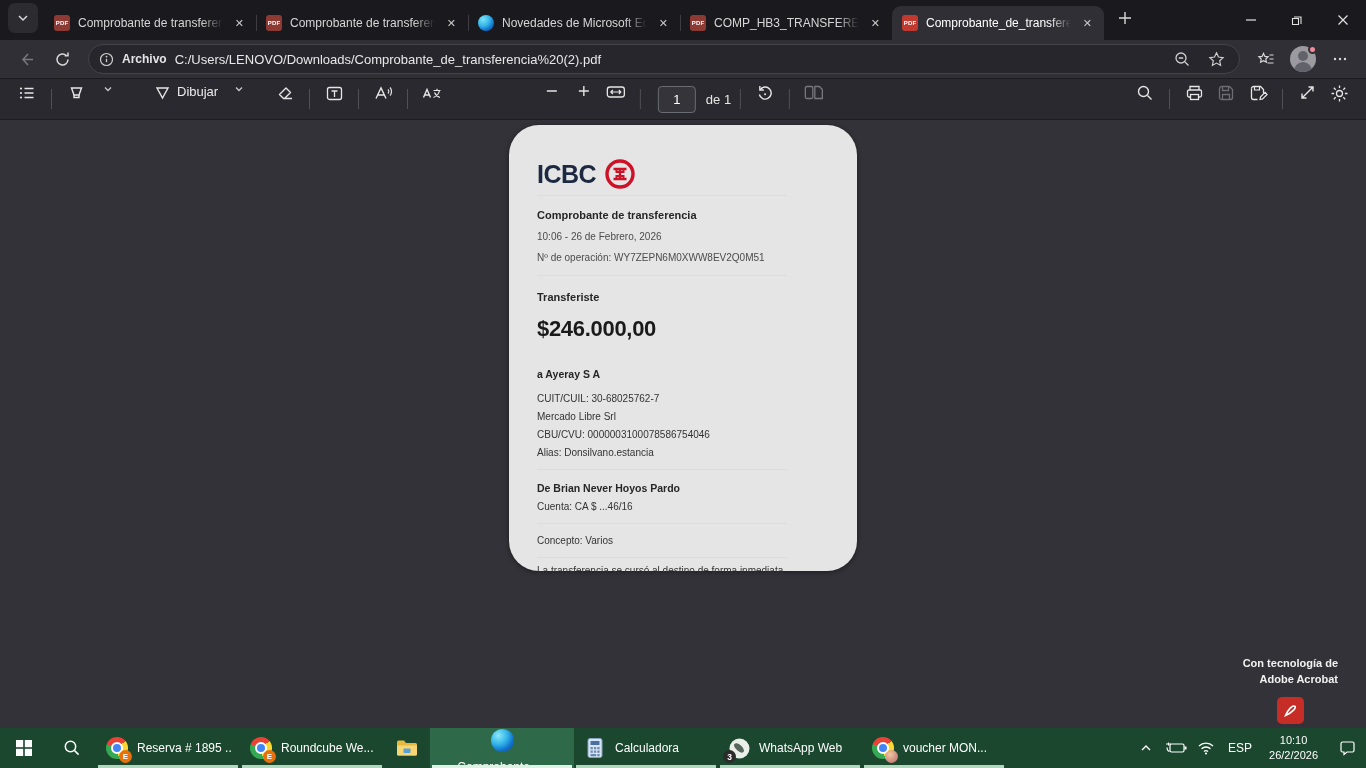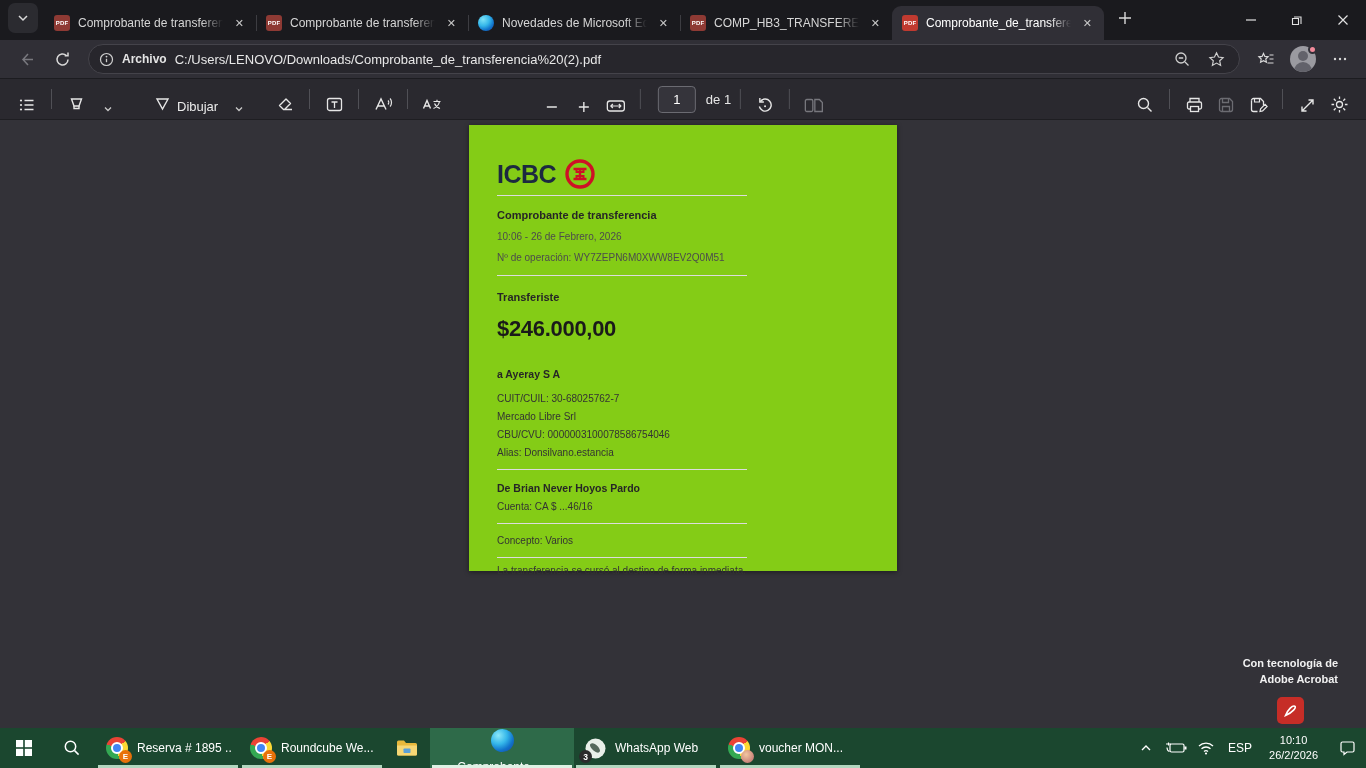--- a/index.html
+++ b/index.html
@@ -41,31 +41,31 @@
   .avatar::before { content:''; position:absolute; left:8px; top:5px; width:10px; height:10px; border-radius:50%; background:#62626a; }
   .avatar::after  { content:''; position:absolute; left:4px; top:16px; width:18px; height:12px; border-radius:9px 9px 0 0; background:#62626a; }
   .avatar-dot { position:absolute; right:-1px; top:-1px; width:9px; height:9px; border-radius:50%; background:#f28b9b; border:2px solid #302f36; }
 
   
   .pdfbar { height:41px; background:#2a292f; border-top:1px solid #1c1c20; display:flex; align-items:center;
             padding:0 12px; flex:none; position:relative; }
   .pb-group { display:flex; align-items:center; gap:2px; }
   .pb-center { position:absolute; left:50%; transform:translateX(-50%); display:flex; align-items:center; gap:2px; }
   .pb-right { margin-left:auto; display:flex; align-items:center; gap:2px; }
-  .pb-btn { min-width:30px; height:30px; border-radius:5px; display:flex; align-items:flex-end; justify-content:center; padding:0 4px; gap:5px; }
+  .pb-btn { min-width:30px; height:30px; border-radius:5px; display:flex; align-items:flex-start; justify-content:center; padding:0 4px; gap:5px; }
   .pb-sep { width:1px; height:20px; background:#505056; margin:0 7px; }
   .pb-label { color:#ececec; font-size:13px; }
   .page-box { width:38px; height:27px; border:1px solid #6b6b72; border-radius:4px; background:#35343b;
               color:#fff; font-size:13px; display:flex; align-items:center; justify-content:center; margin:0 8px; }
   .pb-text-dim { color:#e6e6e6; font-size:13px; }
 
   
   .viewer { flex:1; background:#333238; position:relative; overflow:hidden; border-top:1px solid #1e1e22; }
-  .page { width:428px; height:446px; background:#84cc16; margin:5px auto 0; box-shadow:0 1px 5px rgba(0,0,0,.45);
-          padding:32px 0 0 28px; color:#262626; }
+  .page { width:348px; height:446px; background:#e5e5e5; margin:5px auto 0; box-shadow:0 1px 5px rgba(0,0,0,.45);
+          padding:32px 0 0 28px; color:#262626;border-radius:30px; }
   .doc-col { width:250px; }
   .doc-hr { border:none; border-top:1px solid #dcdcdc; width:250px; }
   .icbc-row { display:flex; align-items:center; gap:8px; height:34px; }
   .icbc-word { font-size:25px; font-weight:800; letter-spacing:-.5px; color:#1c2940; }
   .doc-title { font-size:11px; font-weight:bold; margin-top:13px; }
   .doc-meta { font-size:10px; color:#4c4c4c; margin-top:10px; }
   .doc-h2 { font-size:11px; font-weight:bold; margin-top:15px; }
   .doc-amount { font-size:22px; font-weight:bold; letter-spacing:-.3px; margin-top:13px; color:#1a1a1a; }
   .doc-bold-sm { font-size:10.5px; font-weight:bold; margin-top:26px; }
   .doc-line { font-size:10px; color:#333; margin-top:7px; }
@@ -456,20 +456,39 @@
       </span>
     </div>
     <div class="tb-app running active">
       <span class="appic">
           <span class="edge-ball"></span>
         </span>
       <span class="tb-label">Comprobante_...</span>
     </div>
     <div class="tb-app running">
       <span class="appic">
+        <svg width="22" height="22" viewBox="0 0 22 22">
+            <rect x="4" y="1.5" width="14" height="19" rx="2" fill="#d7e4f4" stroke="#8aa3c0"></rect>
+            <rect x="6.5" y="4" width="9" height="4" rx=".5" fill="#4a6fa5"></rect>
+            <g fill="#6d8bb0">
+              <rect x="6.5" y="10" width="2.3" height="2.3"></rect>
+              <rect x="9.9" y="10" width="2.3" height="2.3"></rect>
+              <rect x="13.3" y="10" width="2.3" height="2.3"></rect>
+              <rect x="6.5" y="13.5" width="2.3" height="2.3"></rect>
+              <rect x="9.9" y="13.5" width="2.3" height="2.3"></rect>
+              <rect x="13.3" y="13.5" width="2.3" height="2.3"></rect>
+              <rect x="6.5" y="17" width="5.7" height="2.3"></rect>
+              <rect x="13.3" y="17" width="2.3" height="2.3"></rect>
+            </g>
+          </svg>
+      </span>
+      <span class="tb-label">Calculadora</span>
+    </div>
+    <div class="tb-app running">
+      <span class="appic">
         <svg width="23" height="23" viewBox="0 0 23 23">
             <circle cx="11.5" cy="11.5" r="10" fill="#e9efe9"></circle>
             <path d="M7.5 6.5c3-1 8 3.5 8.5 7 .2 1.5-1.5 2.5-3 2-3.2-1.1-6.5-4.5-7-7-.2-1 .5-1.7 1.5-2z" fill="#56685c"></path>
             <path d="M4.5 18.5l1.2-3.2 2.2 2z" fill="#e9efe9"></path>
           </svg>
         <span class="wa-badge">3</span>
       </span>
       <span class="tb-label">WhatsApp Web</span>
     </div>
     <div class="tb-app running">

